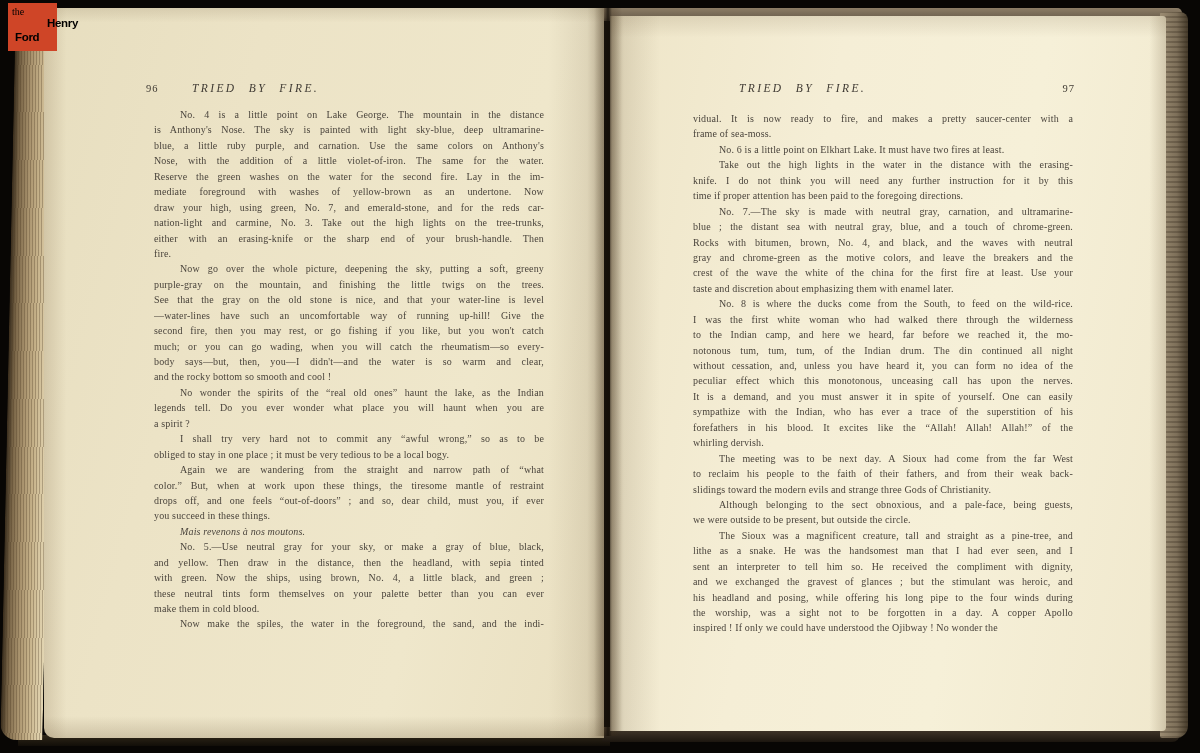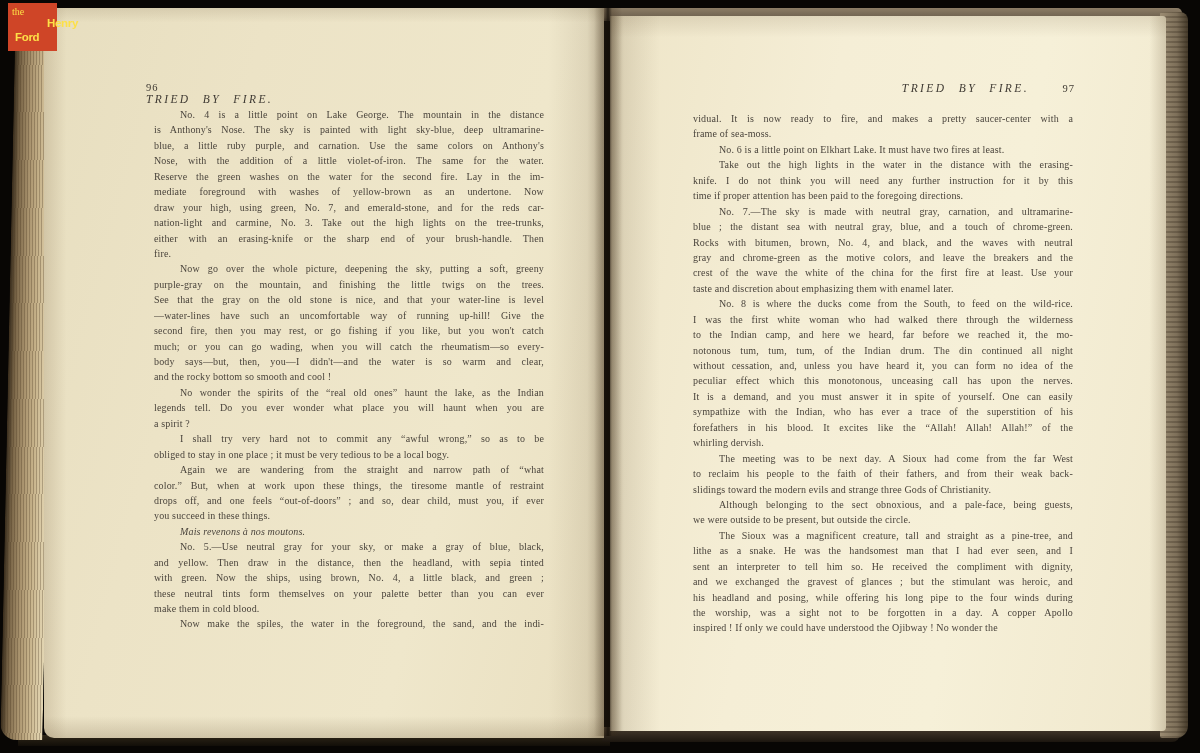--- a/index.html
+++ b/index.html
@@ -14,21 +14,21 @@
   html,body{margin:0;padding:0;background:var(--bg);}
   .stage{
     position:relative;width:1200px;height:753px;overflow:hidden;
     background:var(--bg);
     font-family:"Liberation Serif", "DejaVu Serif", serif;
   }
 
   
   .hf-logo{
     position:absolute;left:8px;top:3px;width:49px;height:48px;
-    background:var(--logo-red);color:#fde047;z-index:30;
+    background:var(--logo-red);color:#000000;z-index:30;
     font-family:"Liberation Sans", sans-serif;line-height:1;
   }
   .hf-the{font-size:10px;margin:4px 0 0 4px;font-family:"Liberation Serif",serif;}
   .hf-henry{font-size:11.5px;font-weight:700;margin:1px 0 0 15px;letter-spacing:-0.3px;padding-left:24px;}
   .hf-ford{font-size:11.5px;font-weight:700;margin:2px 0 0 7px;letter-spacing:-0.3px;}
 
   
   .edge-stack-left{
     position:absolute;left:8px;top:10px;width:42px;height:730px;z-index:1;
     transform:skewX(-1.2deg);
@@ -83,21 +83,21 @@
 
   
   .print{position:absolute;z-index:4;color:var(--ink);}
   .pg-header{
     display:flex;align-items:baseline;height:16px;
     font-size:10.5px;color:var(--head-ink);
   }
   .pg-num{width:46px;font-size:10.5px;letter-spacing:1px;}
   .pg-num.right{text-align:right;}
   .running-head{
-    flex:1;text-align:right;font-style:italic;font-size:11.5px;
+    flex:1;text-align:left;font-style:italic;font-size:11.5px;
     letter-spacing:2.4px;word-spacing:7px;
   }
   .lines{position:absolute;}
   .tline{
     height:15.45px;overflow:hidden;
     font-size:10px;letter-spacing:0.15px;
     text-align:justify;text-align-last:justify;
     color:var(--ink);
   }
   .tline.last{text-align:center;text-align-last:left;}
@@ -118,21 +118,21 @@
   <div class="cover-bottom-left"></div>
   <div class="cover-bottom-right"></div>
   <div class="cover-top"></div>
   <div class="cover-right"></div>
   <div class="edge-stack-left"></div>
 
   <div class="page-left"></div>
   <div class="page-right"></div>
   <div class="gutter"></div>
 
-  <div class="print pg-header" style="left:146px;top:82px;width:392px;flex-direction:column;">
+  <div class="print pg-header" style="left:146px;top:82px;width:392px;">
     <div class="pg-num">96</div>
     <div class="running-head">TRIED BY FIRE.</div>
     <div class="pg-num right"></div>
   </div>
   <div class="print lines" id="left-lines" style="left:146px;top:109px;width:390px;margin-left:8px;">
       <div class="tline ind">No. 4 is a little point on Lake George.  The mountain in the distance</div>
       <div class="tline">is Anthony's Nose.  The sky is painted with light sky-blue, deep ultramarine-</div>
       <div class="tline">blue, a little ruby purple, and carnation.  Use the same colors on Anthony's</div>
       <div class="tline">Nose, with the addition of a little violet-of-iron.  The same for the water.</div>
       <div class="tline">Reserve the green washes on the water for the second fire.  Lay in the im-</div>

